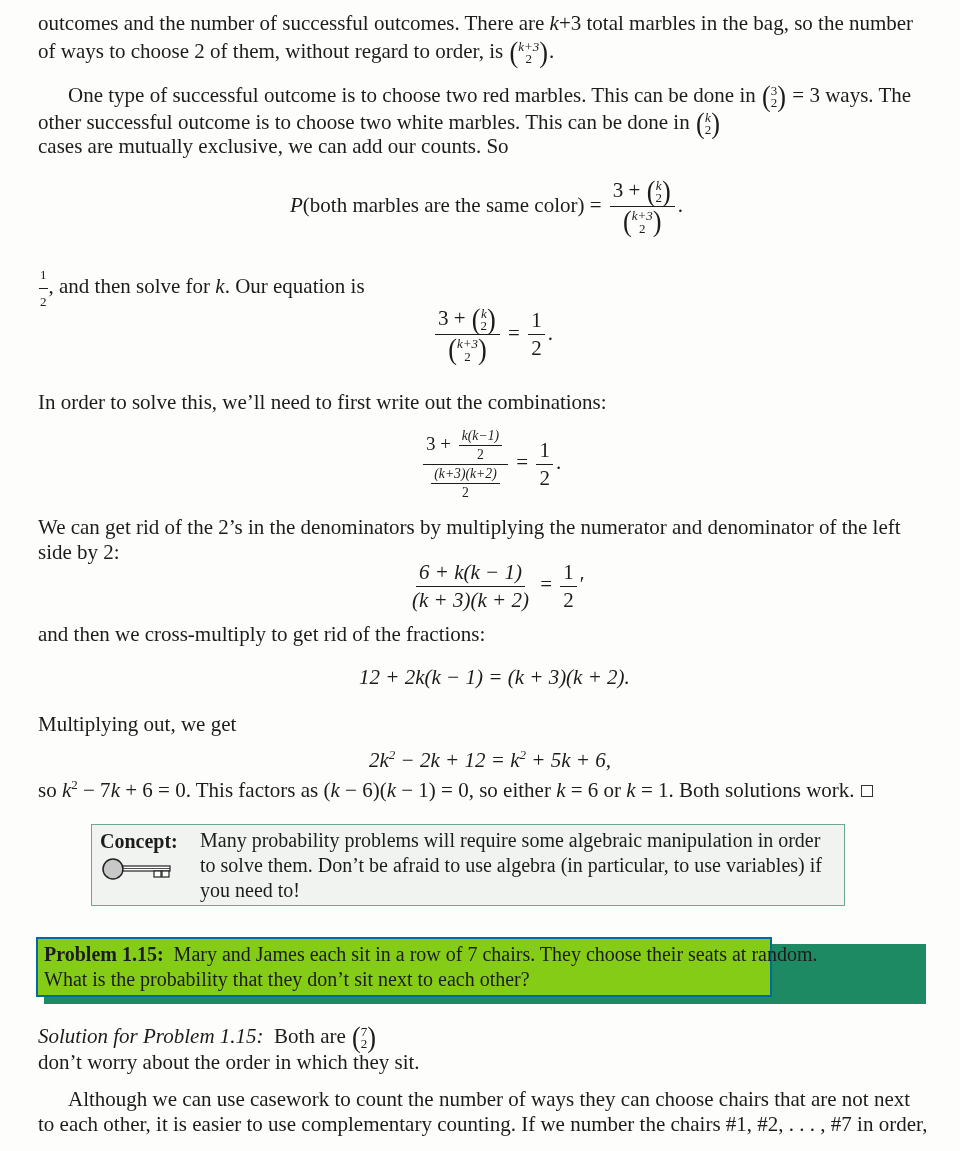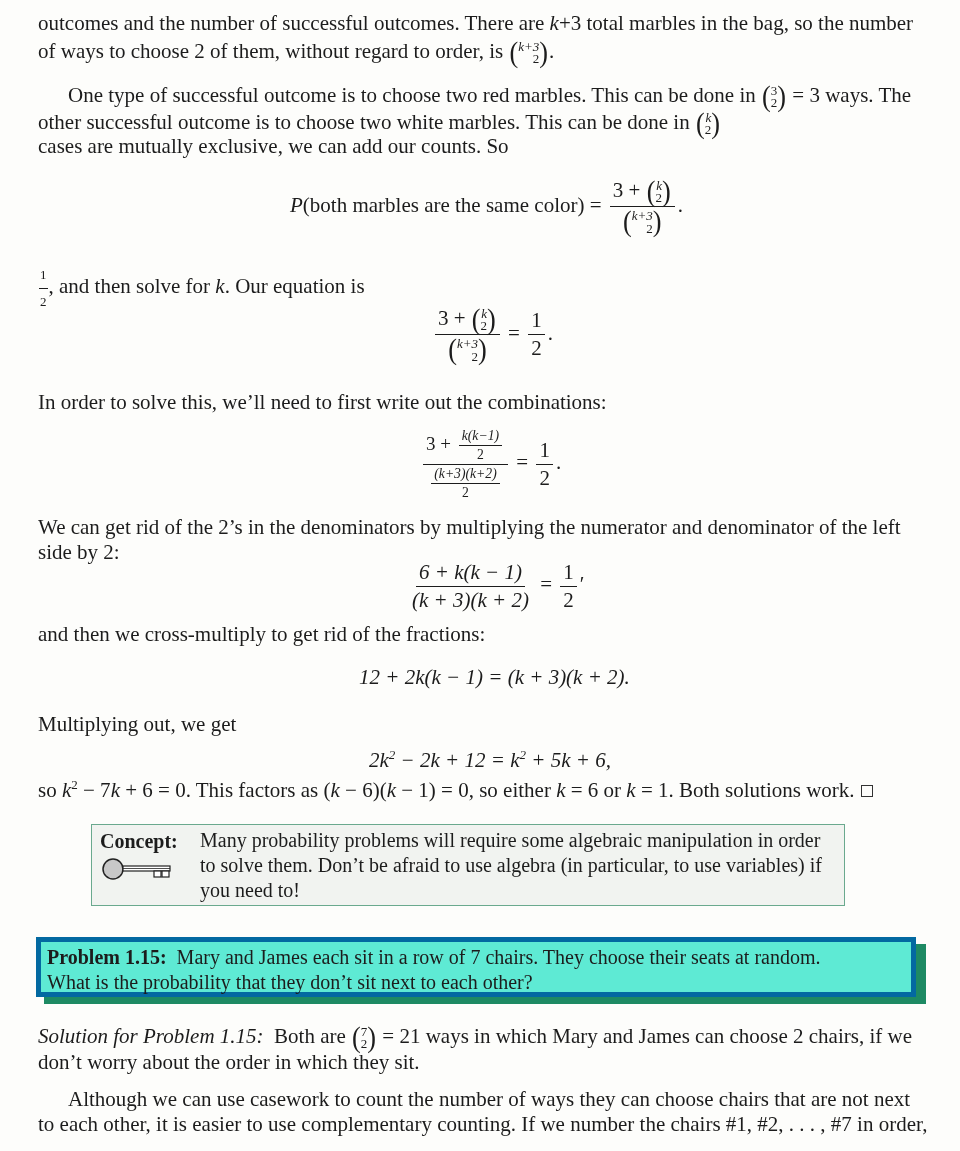--- a/index.html
+++ b/index.html
@@ -13,21 +13,21 @@
   }
   .line { position: absolute; left: 38px; white-space: nowrap; line-height: 26px; }
   .indent { left: 68px; }
   .center { position: absolute; white-space: nowrap; }
   i, .it { font-style: italic; }
   .binom {
     display: inline-flex; align-items: center; vertical-align: middle; margin: 0 1px;
   }
   .binom .paren { font-size: 1.25em; line-height: 1; transform: scaleY(1.1); display: inline-block; }
   .binom .stack {
-    display: inline-flex; flex-direction: column; align-items: flex-end;
+    display: inline-flex; flex-direction: column; align-items: center;
     font-size: 0.62em; line-height: 0.95;
   }
   .frac {
     display: inline-flex; flex-direction: column; align-items: center; vertical-align: middle;
     margin: 0 3px;
   }
   .frac .num { border-bottom: 1px solid #1c1c1c; padding: 0 3px 1px; text-align: center; }
   .frac .den { padding: 1px 3px 0; text-align: center; }
   .frac.small { font-size: 0.62em; margin: 0 1px; }
   .frac.small .num { padding: 0 1px; }
@@ -43,22 +43,22 @@
   }
   .concept-label { position: absolute; left: 8px; top: 5px; font-weight: bold; font-size: 20px; }
   .concept-text { position: absolute; left: 108px; top: 3px; font-size: 20px; line-height: 25px; width: 640px; }
   .key-icon { position: absolute; left: 10px; top: 33px; width: 72px; height: 22px; }
 
   
   .problem-shadow {
     position: absolute; left: 44px; top: 944px; width: 882px; height: 60px; background: #1e8a63;
   }
   .problem-box {
-    position: absolute; left: 36px; top: 937px; width: 880px; height: 60px;
-    background: #5eead4; border: 5px solid #0369a1; box-sizing: border-box;
+    position: absolute; left: 36px; top: 937px; width: 736px; height: 60px;
+    background: #84cc16; border: 2px solid #0369a1; box-sizing: border-box;
   }
   .problem-text { position: absolute; left: 6px; top: 3px; font-size: 20px; line-height: 25px; white-space: nowrap; }
   .problem-label { font-weight: bold; }
 </style>
 </head>
 <body>
 
 <div class="line" style="top:10px;">
   <span>outcomes and the number of successful outcomes. There are </span><i>k</i><span>+3 total marbles in the bag, so the number</span>
 </div>
@@ -213,17 +213,17 @@
 </div>
 
 <div class="line" style="top:1023px;">
   <i>Solution for Problem 1.15:</i>&nbsp;&nbsp;<span>Both are </span><span class="binom">
       <span class="paren">(</span>
       <span class="stack">
         <span>7</span>
         <span>2</span>
       </span>
       <span class="paren">)</span>
-    </span><span> = 21 ways in which Mary and James can choose 2 chairs, if we</span>
+    </span>
 </div>
 <div class="line" style="top:1049px;">don’t worry about the order in which they sit.</div>
 <div class="line indent" style="top:1086px;">Although we can use casework to count the number of ways they can choose chairs that are not next</div>
 <div class="line" style="top:1111px;">to each other, it is easier to use complementary counting. If we number the chairs #1, #2, . . . , #7 in order,</div>
 
 </body></html>

